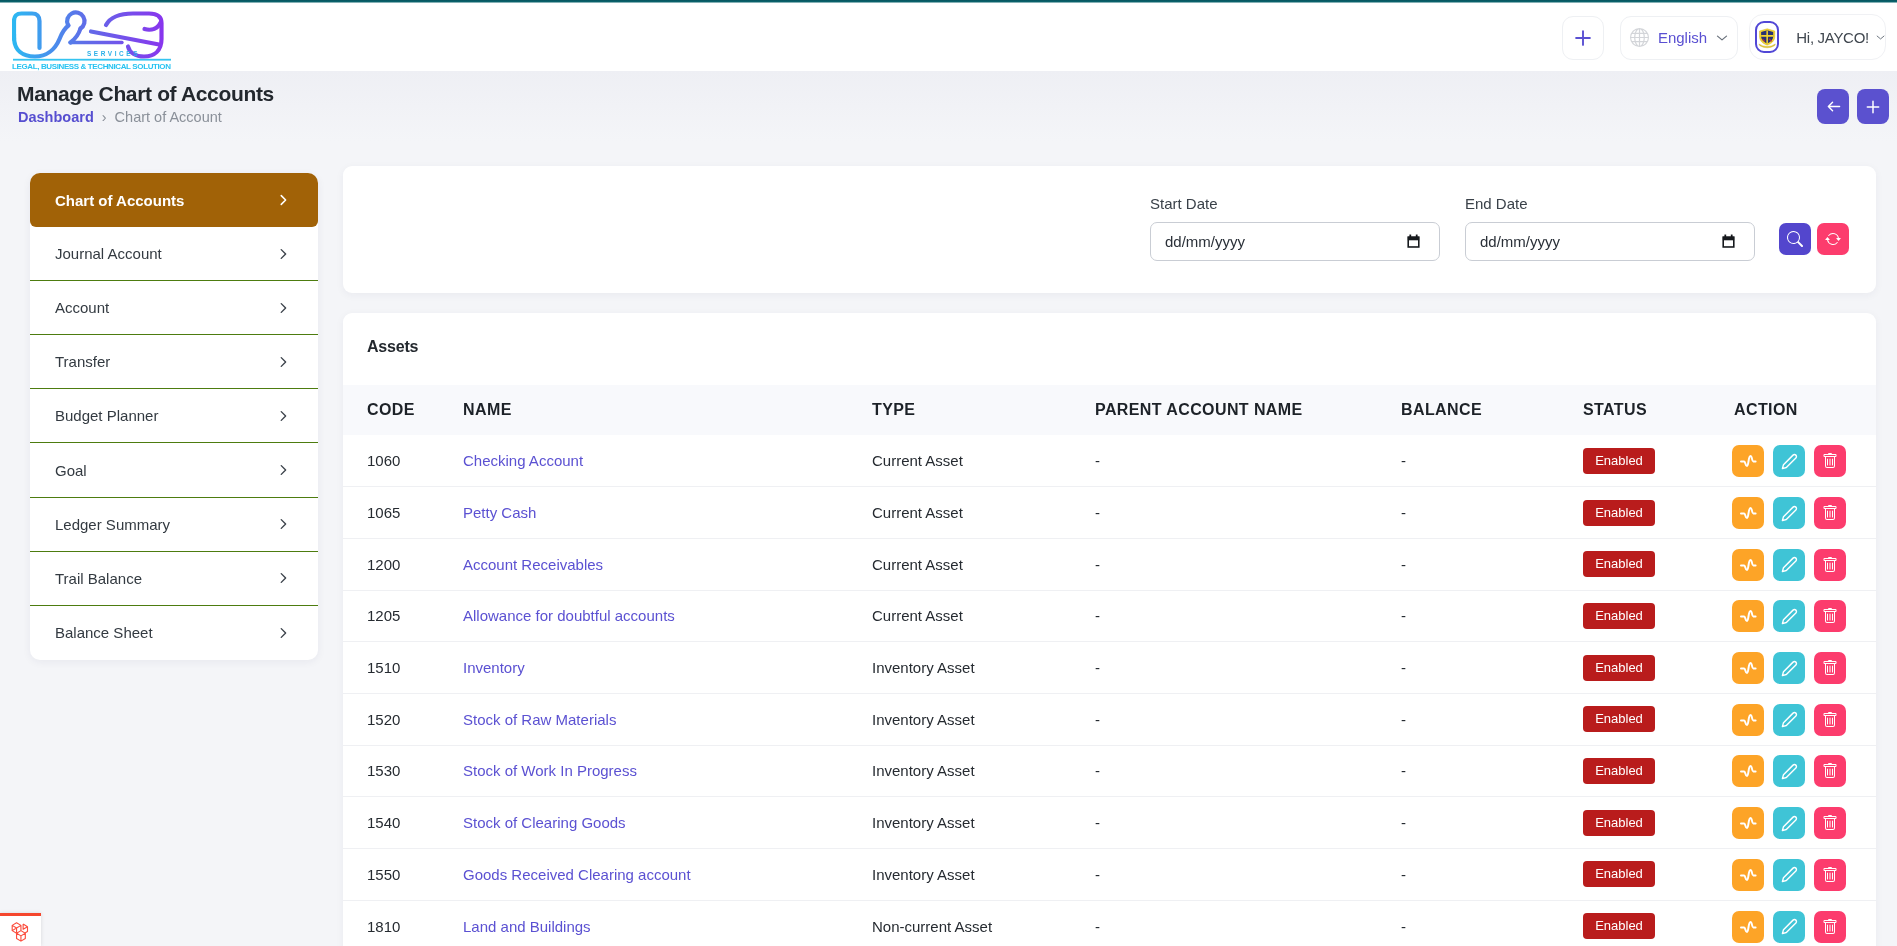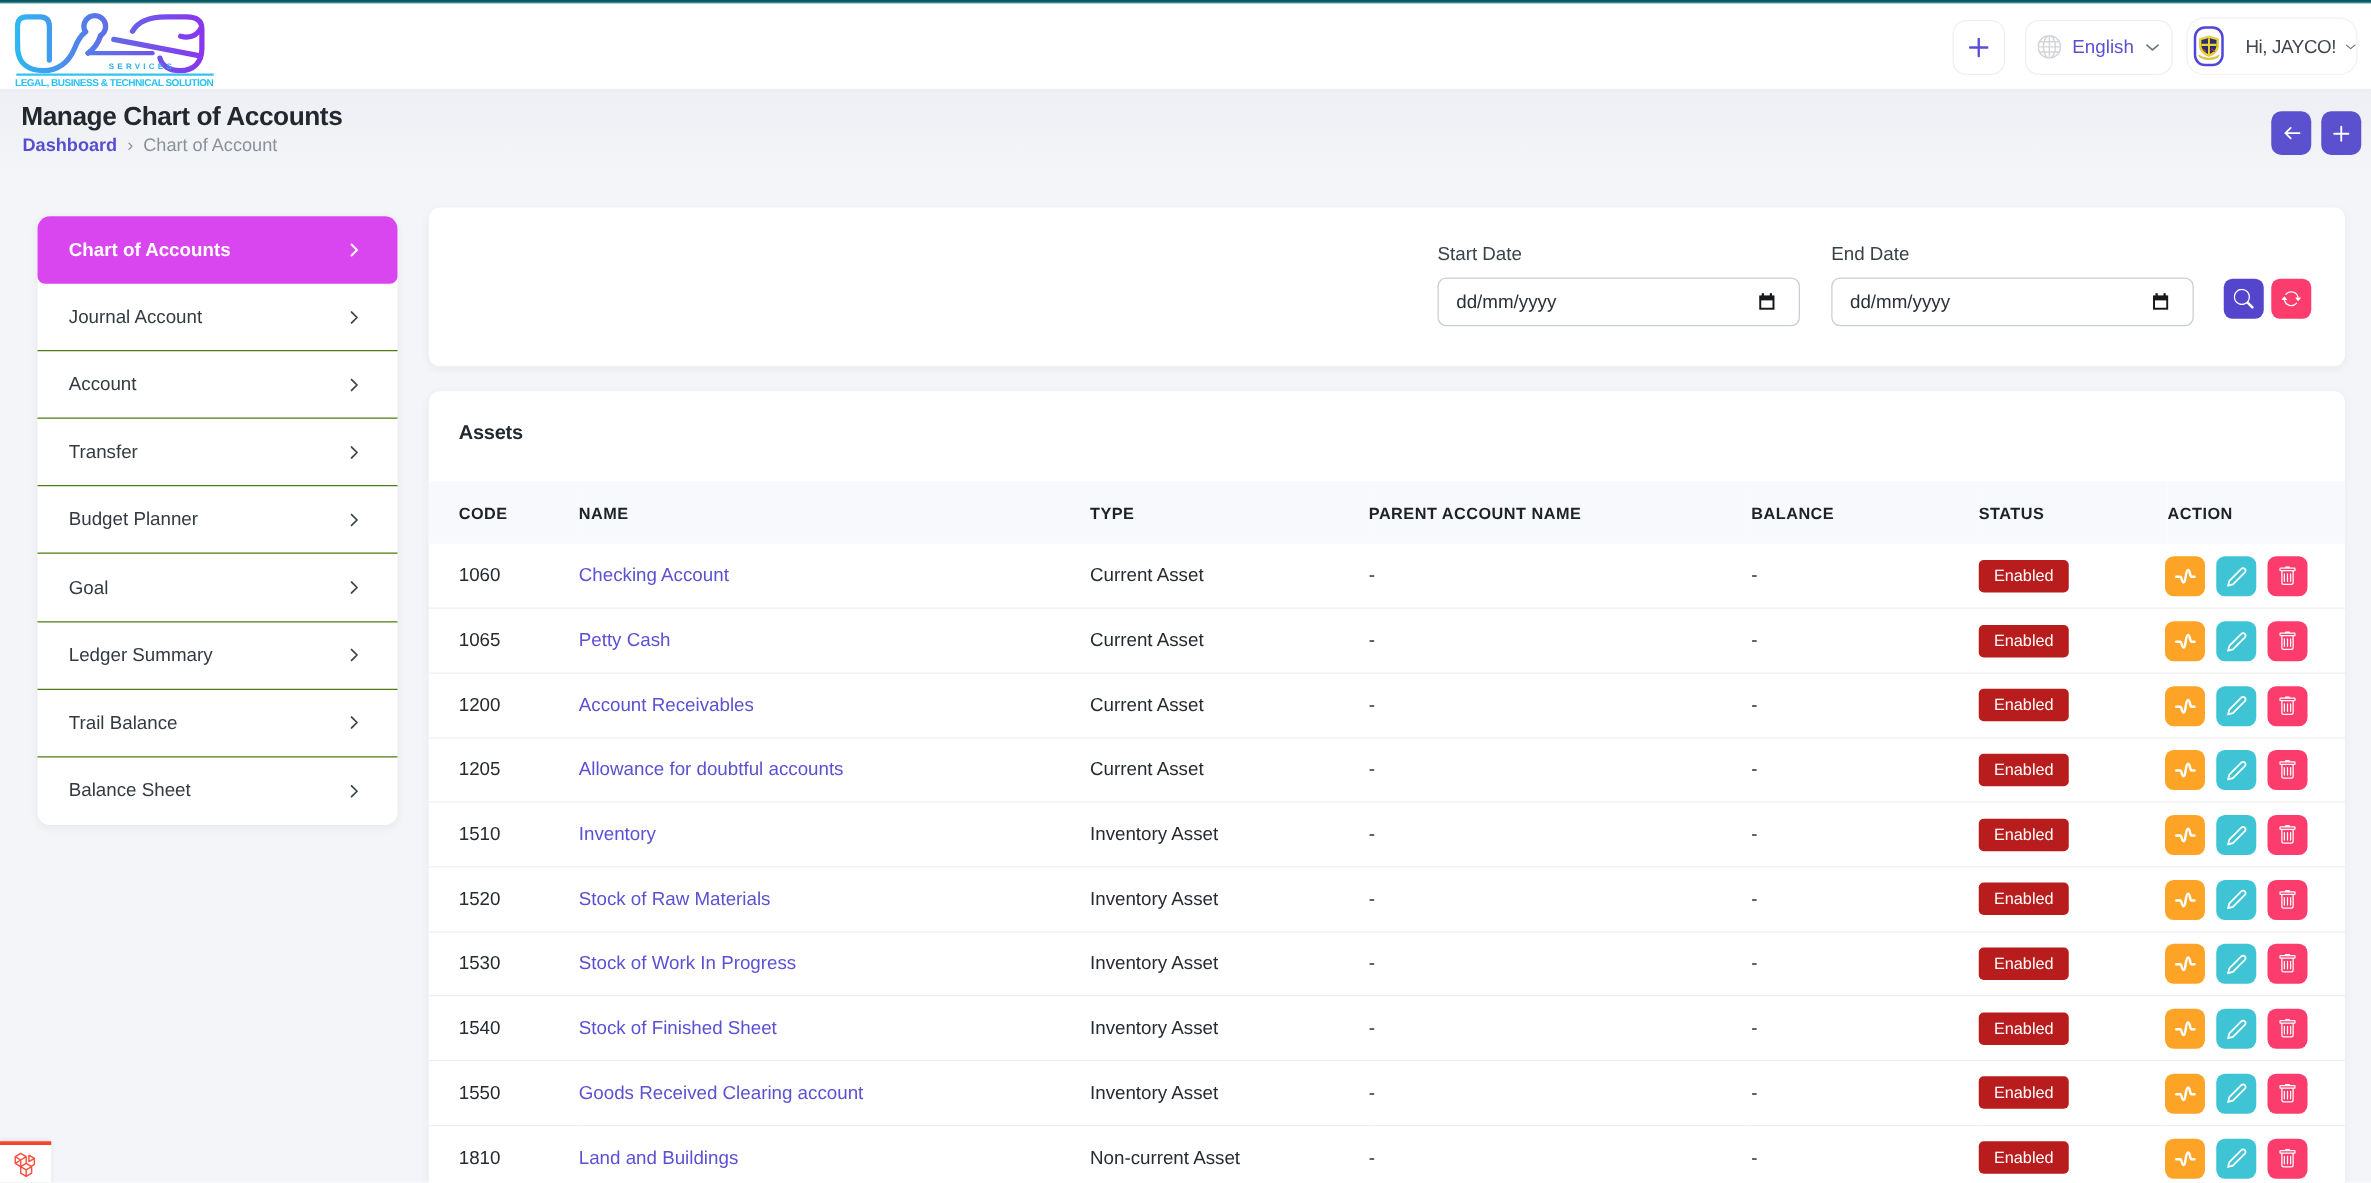--- a/index.html
+++ b/index.html
@@ -23,36 +23,36 @@
 .crumbs { position:absolute; left:18px; top:38px; font-size:14.5px; display:flex; align-items:center; gap:8px; }
 .crumbs a { color:#564ed0; text-decoration:none;font-weight:bold; }
 .crumbs .sep { color:#8a9099; }
 .crumbs .cur { color:#8a9099; }
 .titlebtns { position:absolute; right:8px; top:18px; display:flex; gap:8px; }
 .sqbtn { width:32px; height:35px; background:#5b51cf; border:none; border-radius:8px; display:flex; align-items:center; justify-content:center; }
 
 .sidebar { position:absolute; left:30px; top:173px; width:288px; background:#fff; border-radius:10px; box-shadow:0 2px 8px rgba(40,40,80,0.06); }
 .sitem { height:54.1px; display:flex; align-items:center; justify-content:space-between; padding:0 28px 0 25px; font-size:15px; color:#333a41; border-bottom:1px solid #4d7c0f; }
 .sitem:last-child { border-bottom:none; }
-.sitem.active { background:#d946ef; color:#fff; font-weight:700; border-radius:10px 10px 6px 6px; border-bottom:none; }
+.sitem.active { background:#a16207; color:#fff; font-weight:700; border-radius:10px 10px 6px 6px; border-bottom:none; }
 .sitem .ch { color:inherit; }
 
 .main { position:absolute; left:343px; top:0; width:1533px; }
 .card { background:#fff; border-radius:9px; box-shadow:0 2px 8px rgba(40,40,80,0.05); }
 .filtercard { position:absolute; top:166px; left:0; width:1533px; height:127px; }
 .flabel { position:absolute; top:29px; font-size:15px; color:#3a4149; }
 .finput { position:absolute; top:56px; width:290px; height:39px; border:1px solid #c9cdd4; border-radius:7px; background:#fff; display:flex; align-items:center; justify-content:space-between; padding:0 19px 0 14px; font-size:15px; color:#2a3038; }
 .fbtn { position:absolute; top:57px; width:32px; height:32px; border:none; border-radius:7px; display:flex; align-items:center; justify-content:center; }
 .fbtn.search { background:#5346cd; }
 .fbtn.reset { background:#fc3c6d; }
 
 .tablecard { position:absolute; top:313px; left:0; width:1533px; height:700px; border-radius:9px 9px 0 0; }
 .tabletitle { font-size:16px; font-weight:700; color:#23282e; padding:25px 0 0 24px; letter-spacing:-0.2px; }
 table { border-collapse:collapse; table-layout:fixed; width:100%; margin-top:29px; }
-thead th { background:#f8f9fc; height:50px; font-size:13px; color:#1d2228; text-align:left; letter-spacing:0.4px; font-weight:700; }
+thead th { background:#f8f9fc; height:50px; font-size:16px; color:#1d2228; text-align:left; letter-spacing:0.4px; font-weight:700; }
 th.c1,td.c1 { width:120px; padding-left:24px; }
 th.c2,td.c2 { width:409px; }
 th.c3,td.c3 { width:223px; }
 th.c4,td.c4 { width:306px; }
 th.c5,td.c5 { width:182px; }
 th.c6,td.c6 { width:151px; }
 th.c7,td.c7 { width:auto; }
 tbody td { height:51.7px; font-size:15px; color:#262b31; border-top:1px solid #eff0f3; }
 tbody tr:first-child td { border-top:none; }
 td.c2 a { color:#5b51d2; text-decoration:none; }
@@ -414,21 +414,21 @@
                   <svg width="16" height="16" viewBox="0 0 16 16" fill="#fff">
                     <path d="M5.5 5.5A.5.5 0 0 1 6 6v6a.5.5 0 0 1-1 0V6a.5.5 0 0 1 .5-.5zm2.5 0a.5.5 0 0 1 .5.5v6a.5.5 0 0 1-1 0V6a.5.5 0 0 1 .5-.5zm3 .5a.5.5 0 0 0-1 0v6a.5.5 0 0 0 1 0V6z"></path>
                     <path d="M14.5 3a1 1 0 0 1-1 1H13v9a2 2 0 0 1-2 2H5a2 2 0 0 1-2-2V4h-.5a1 1 0 0 1-1-1V2a1 1 0 0 1 1-1H6a1 1 0 0 1 1-1h2a1 1 0 0 1 1 1h3.5a1 1 0 0 1 1 1v1zM4.118 4 4 4.059V13a1 1 0 0 0 1 1h6a1 1 0 0 0 1-1V4.059L11.882 4H4.118zM2.5 3h11V2h-11v1z"></path>
                   </svg>
                 </button>
               </div>
             </td>
           </tr>
       <tr>
             <td class="c1">1540</td>
-            <td class="c2"><a href="#">Stock of Finished Sheet</a></td>
+            <td class="c2"><a href="#">Stock of Clearing Goods</a></td>
             <td class="c3">Inventory Asset</td>
             <td class="c4">-</td>
             <td class="c5">-</td>
             <td class="c6"><span class="badge">Enabled</span></td>
             <td class="c7">
               <div class="acts">
                 <button class="abtn o">
                   <svg width="20" height="20" viewBox="0 0 20 20">
                     <path d="M3 10.4 H6.2 C7.5 10.4 7.2 15 9 15 C10.8 15 10.2 5 12.5 5 C14.2 5 13.8 10.4 15.2 10.4 H17.6" fill="none" stroke="#fff" stroke-width="2" stroke-linecap="round" stroke-linejoin="round"></path>
                   </svg>

